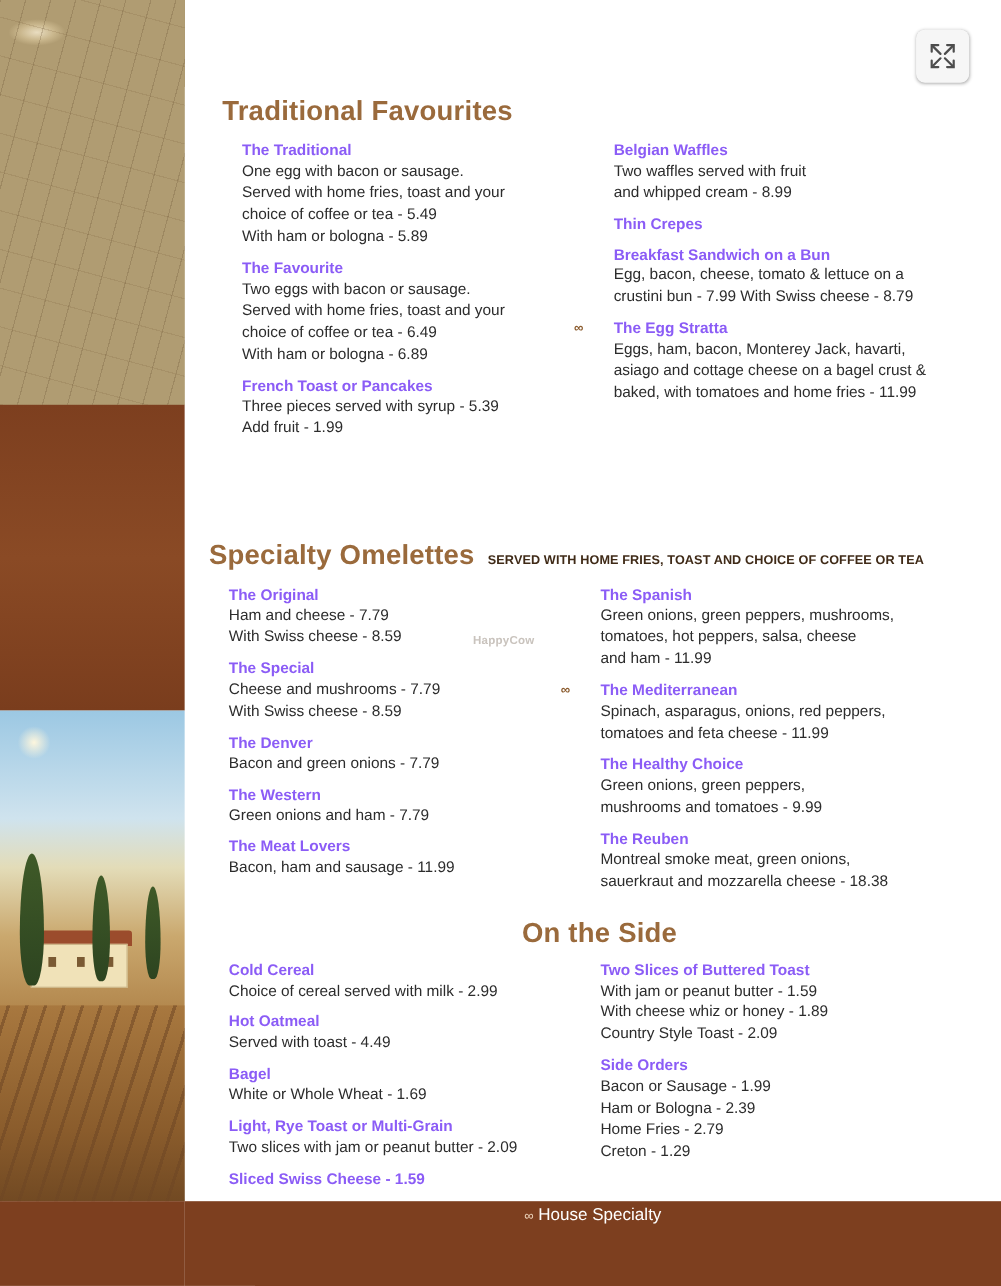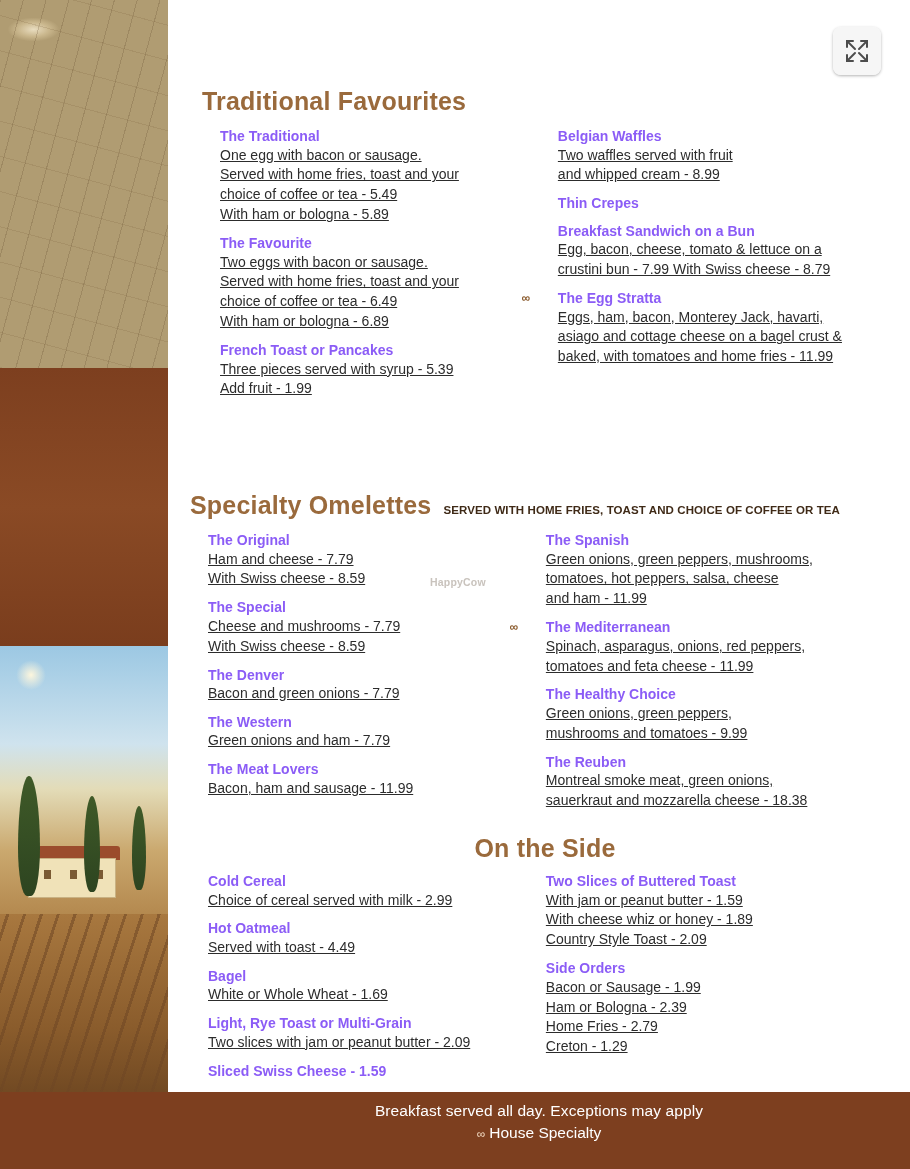--- a/index.html
+++ b/index.html
@@ -161,21 +161,20 @@
   .item-name {
     color: #8b5cf6;
     font-size: 14px;
     font-weight: bold;
     line-height: 1.25;
   }
   .item-desc {
     color: #2c2c2c;
     font-size: 14px;
     line-height: 1.42;
-    text-decoration: underline;
   }
   .spec-flag {
     position: absolute;
     left: -18px;
     top: 1px;
     color: #8a5a2c;
     font-size: 12px;
     font-weight: bold;
   }
   .indent { padding-left: 18px; }
@@ -386,19 +385,18 @@
 Home Fries - 2.79
 Creton - 1.29</div>
           </div>
         </div>
       </div>
     </div>
 
   </div>
 
   <div class="footer-bar">
-    <div class="footer-line1">Breakfast served all day.  Exceptions may apply</div>
     <div class="footer-line2">
       <span class="spec-mark">∞</span><span>House Specialty</span>
     </div>
   </div>
 
 </div>
 
 </body></html>

